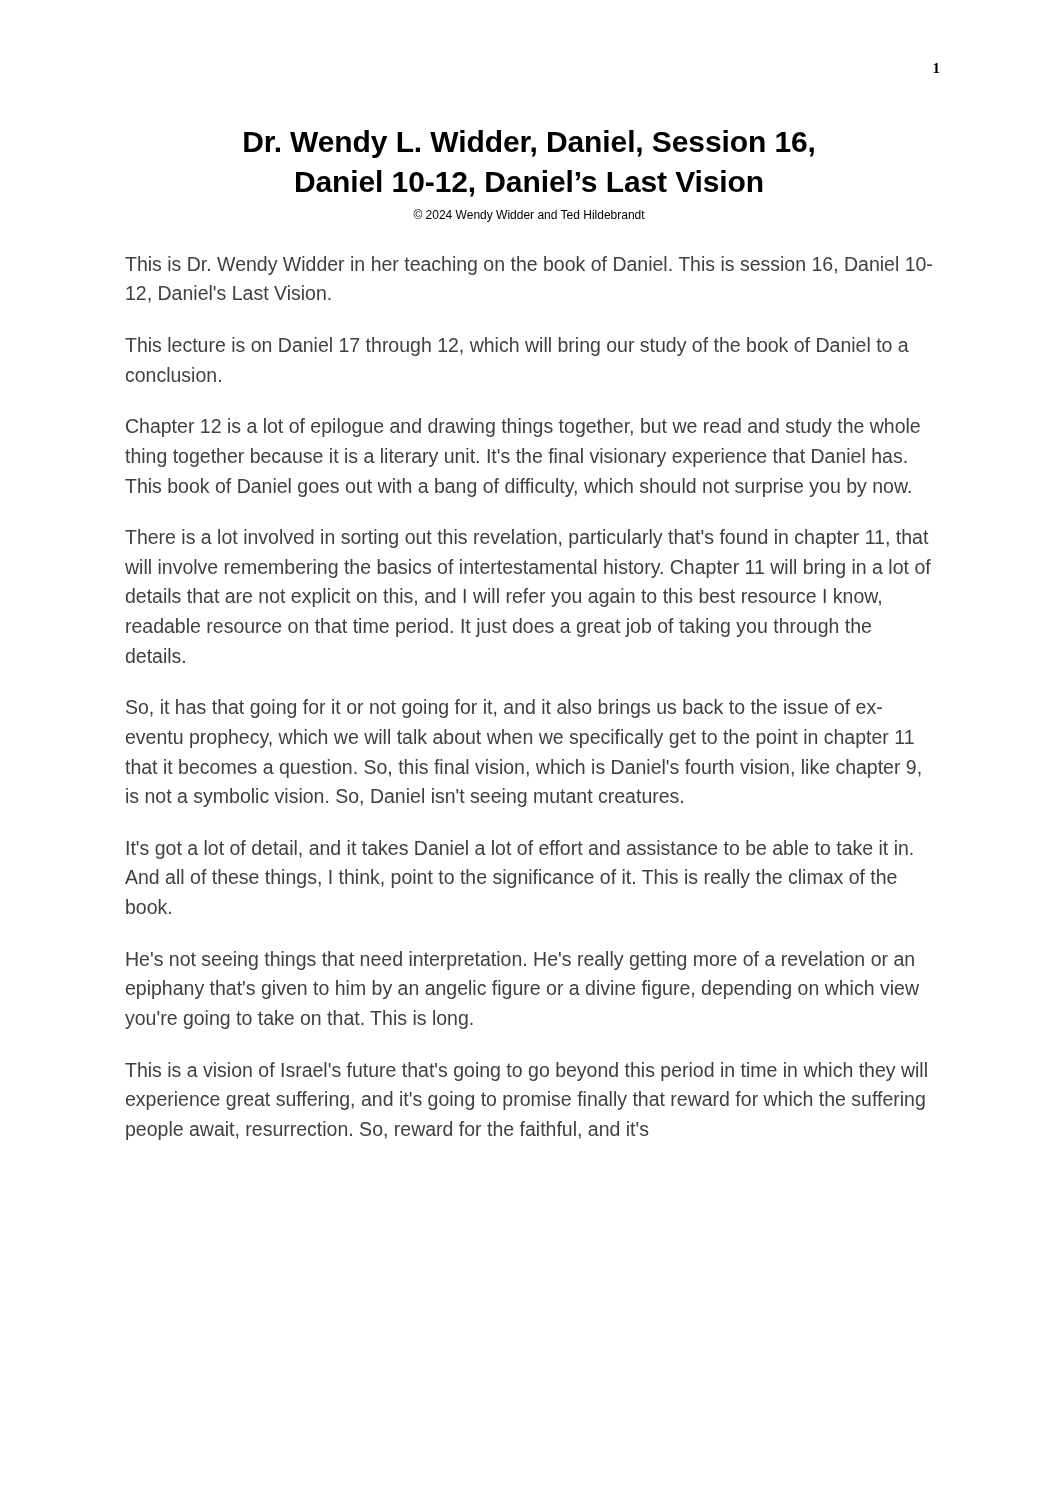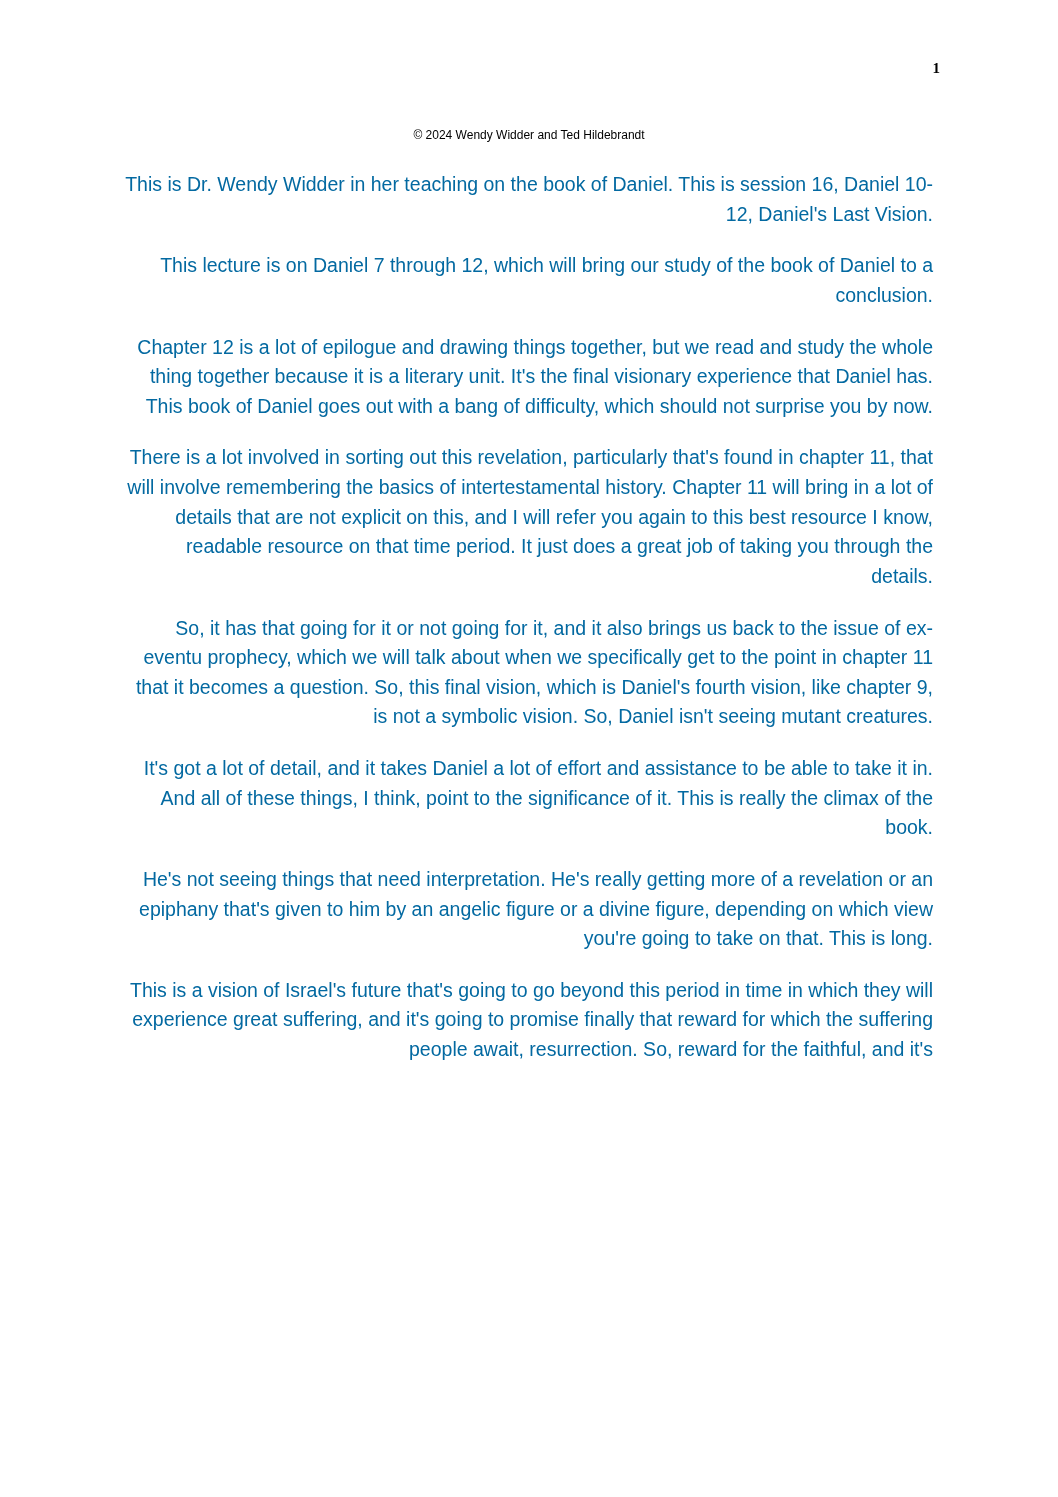--- a/index.html
+++ b/index.html
@@ -53,40 +53,44 @@
     margin-top: 6px;
     margin-bottom: 0;
     font-weight: normal;
   }
   .body-text {
     margin-top: 28px;
   }
   .body-text p {
     font-size: 19.5px;
     line-height: 1.52;
-    color: #0369a1;
+    color: #404040;
     margin: 0 0 22px 0;
-    text-align: right;
+    text-align: left;
   }
 </style>
 </head>
 <body>
 
 <div class="page">
 
   <div class="page-number">1</div>
 
   <div class="content">
 
+    <h1 class="doc-title">
+      <span>Dr. Wendy L. Widder, Daniel, Session 16,</span>
+      <span class="line2">Daniel 10-12, Daniel’s Last Vision</span>
+    </h1>
 
     <p class="copyright">© 2024 Wendy Widder and Ted Hildebrandt</p>
 
     <div class="body-text">
       <p>This is Dr. Wendy Widder in her teaching on the book of Daniel. This is session 16, Daniel 10-12, Daniel's Last Vision.</p>
-      <p>This lecture is on Daniel 7 through 12, which will bring our study of the book of Daniel to a conclusion.</p>
+      <p>This lecture is on Daniel 17 through 12, which will bring our study of the book of Daniel to a conclusion.</p>
       <p>Chapter 12 is a lot of epilogue and drawing things together, but we read and study the whole thing together because it is a literary unit. It's the final visionary experience that Daniel has. This book of Daniel goes out with a bang of difficulty, which should not surprise you by now.</p>
       <p>There is a lot involved in sorting out this revelation, particularly that's found in chapter 11, that will involve remembering the basics of intertestamental history. Chapter 11 will bring in a lot of details that are not explicit on this, and I will refer you again to this best resource I know, readable resource on that time period. It just does a great job of taking you through the details.</p>
       <p>So, it has that going for it or not going for it, and it also brings us back to the issue of ex-eventu prophecy, which we will talk about when we specifically get to the point in chapter 11 that it becomes a question. So, this final vision, which is Daniel's fourth vision, like chapter 9, is not a symbolic vision. So, Daniel isn't seeing mutant creatures.</p>
       <p>It's got a lot of detail, and it takes Daniel a lot of effort and assistance to be able to take it in. And all of these things, I think, point to the significance of it. This is really the climax of the book.</p>
       <p>He's not seeing things that need interpretation. He's really getting more of a revelation or an epiphany that's given to him by an angelic figure or a divine figure, depending on which view you're going to take on that. This is long.</p>
       <p>This is a vision of Israel's future that's going to go beyond this period in time in which they will experience great suffering, and it's going to promise finally that reward for which the suffering people await, resurrection. So, reward for the faithful, and it's</p>
     </div>
 
   </div>
 </div>

